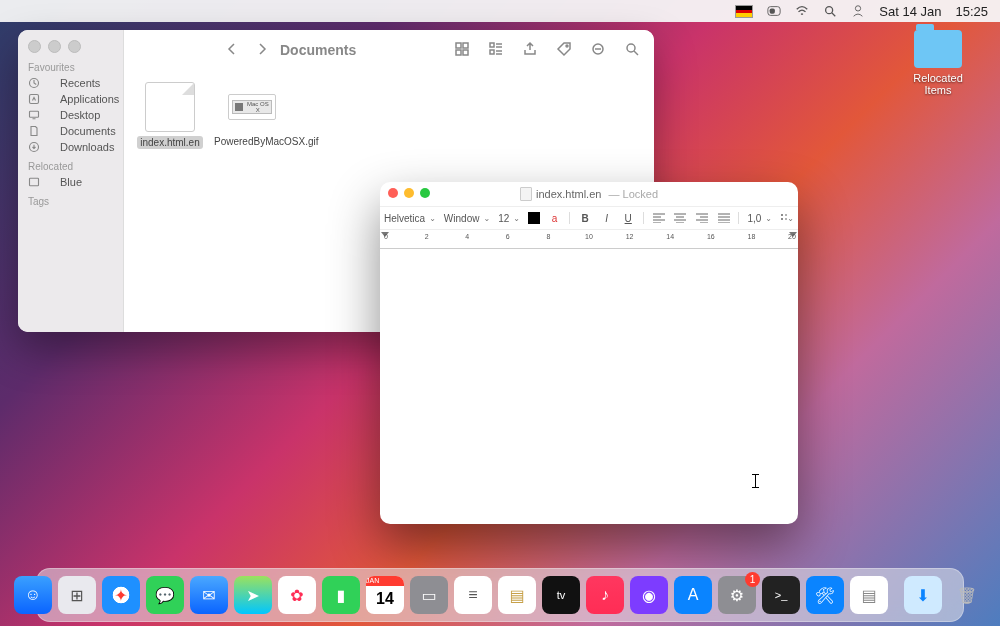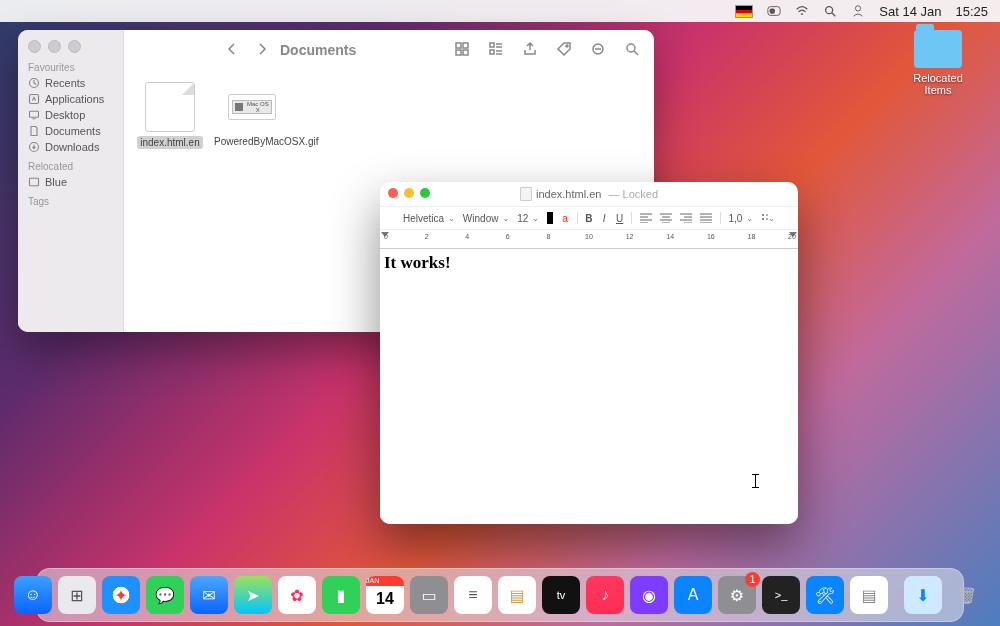--- a/index.html
+++ b/index.html
@@ -13,21 +13,21 @@
   .flag{width:16px;height:11px;background:linear-gradient(to bottom,#000 0 33%,#dd0000 33% 66%,#ffce00 66% 100%);border:0.5px solid #999;}
   
   .desk-item{position:absolute;top:30px;right:26px;width:72px;text-align:center;color:#fff;font-size:11px;}
   .desk-item .folder{width:48px;height:38px;margin:0 auto 4px;border-radius:4px;background:#6ec6f5;position:relative;}
   .desk-item .folder:before{content:"";position:absolute;top:-6px;left:2px;width:18px;height:6px;border-radius:2px 2px 0 0;background:#6ec6f5;}
   .desk-item .label{text-shadow:0 1px 2px rgba(0,0,0,0.6);}
   
   .finder{position:absolute;left:18px;top:30px;width:636px;height:302px;border-radius:10px;overflow:hidden;box-shadow:0 18px 40px rgba(0,0,0,0.35);display:flex;background:#fff;}
   .finder .sidebar{width:106px;background:#eceaec;border-right:1px solid #ddd;padding:26px 6px 6px 10px;box-sizing:border-box;font-size:11px;color:#666;overflow:hidden;}
   .finder .sidebar .section-h{font-size:10px;color:#999;margin:6px 0 2px;}
-  .finder .sidebar .item{display:flex;align-items:flex-start;gap:5px;padding:2px 0;color:#555;}
+  .finder .sidebar .item{display:flex;align-items:flex-start;gap:20px;padding:2px 0;color:#555;}
   .finder .sidebar .item svg{width:12px;height:12px;flex:none;stroke:#888;fill:none;stroke-width:1.5;}
   .tag-dot{width:10px;height:10px;border-radius:50%;flex:none;}
   .finder .main{flex:1;display:flex;flex-direction:column;background:#fff;}
   .finder .toolbar{height:40px;display:flex;align-items:center;padding:0 10px;gap:10px;color:#888;}
   .traffic{position:absolute;top:10px;left:10px;display:flex;gap:7px;}
   .traffic span{width:11px;height:11px;border-radius:50%;background:#ccc;border:0.5px solid #bbb;}
   .finder .toolbar .nav{margin-left:90px;display:flex;gap:14px;}
   .finder .toolbar .title{font-weight:600;color:#888;font-size:14px;}
   .finder .toolbar .spacer{flex:1;}
   .finder .toolbar .tbtn{padding:2px 4px;color:#888;}
@@ -44,21 +44,21 @@
   
   .textedit{position:absolute;left:380px;top:182px;width:418px;height:342px;border-radius:10px;background:#fff;box-shadow:0 22px 50px rgba(0,0,0,0.45);overflow:hidden;display:flex;flex-direction:column;}
   .textedit .titlebar{height:24px;display:flex;align-items:center;justify-content:center;font-size:11px;color:#666;position:relative;border-bottom:1px solid #eee;}
   .textedit .titlebar .traffic2{position:absolute;left:8px;top:6px;display:flex;gap:6px;}
   .textedit .titlebar .traffic2 span{width:10px;height:10px;border-radius:50%;}
   .textedit .titlebar .traffic2 .r{background:#ff5f57;}
   .textedit .titlebar .traffic2 .y{background:#febc2e;}
   .textedit .titlebar .traffic2 .g{background:#28c840;}
   .textedit .titlebar .docicon{width:10px;height:12px;background:#f4f4f4;border:1px solid #ccc;margin-right:4px;border-radius:1px;}
   .textedit .titlebar .locked{color:#aaa;margin-left:4px;}
-  .textedit .fmtbar{height:22px;display:flex;align-items:center;gap:8px;padding:0 23px;font-size:10px;color:#555;border-bottom:1px solid #eee;}
+  .textedit .fmtbar{height:22px;display:flex;align-items:center;gap:8px;padding:0 4px;font-size:10px;color:#555;border-bottom:1px solid #eee;}
   .textedit .fmtbar .sel{display:flex;align-items:center;gap:4px;border:0;background:none;}
   .textedit .fmtbar .chev{font-size:8px;color:#777;}
   .textedit .fmtbar .sq{width:12px;height:12px;background:#000;}
   .textedit .fmtbar .ic{width:14px;height:12px;display:flex;align-items:center;justify-content:center;}
   .textedit .fmtbar .sep{width:1px;height:12px;background:#ddd;}
   .textedit .ruler{height:18px;position:relative;border-bottom:1px solid #ccc;font-size:7px;color:#555;background:#fff;overflow:hidden;}
   .textedit .ruler .rnums{position:absolute;left:6px;right:6px;top:0;bottom:0;}
   .textedit .ruler .rnums span{position:absolute;top:3px;}
   .textedit .ruler .tri{position:absolute;top:2px;width:0;height:0;border-left:4px solid transparent;border-right:4px solid transparent;border-top:5px solid #777;}
   .textedit .ruler .tri.l{left:1px;}
@@ -312,21 +312,20 @@
         <span style="left: 30%; transform: translateX(-50%);">6</span>
         <span style="left: 40%; transform: translateX(-50%);">8</span>
         <span style="left: 50%; transform: translateX(-50%);">10</span>
         <span style="left: 60%; transform: translateX(-50%);">12</span>
         <span style="left: 70%; transform: translateX(-50%);">14</span>
         <span style="left: 80%; transform: translateX(-50%);">16</span>
         <span style="left: 90%; transform: translateX(-50%);">18</span>
         <span style="left: 100%; transform: translateX(-50%);">20</span>
       </div>
   </div>
-  <div class="content">It works!</div>
 </div>
 
 <div class="txtcursor">
     <div class="bar"></div>
   </div>
 
 <div class="dock">
   <div id="dock-apps" style="display:flex;gap:6px;align-items:center;">
       <div class="dicon sq" style="background: linear-gradient(rgb(58, 160, 255), rgb(10, 100, 255));">
         <span>☺</span>

